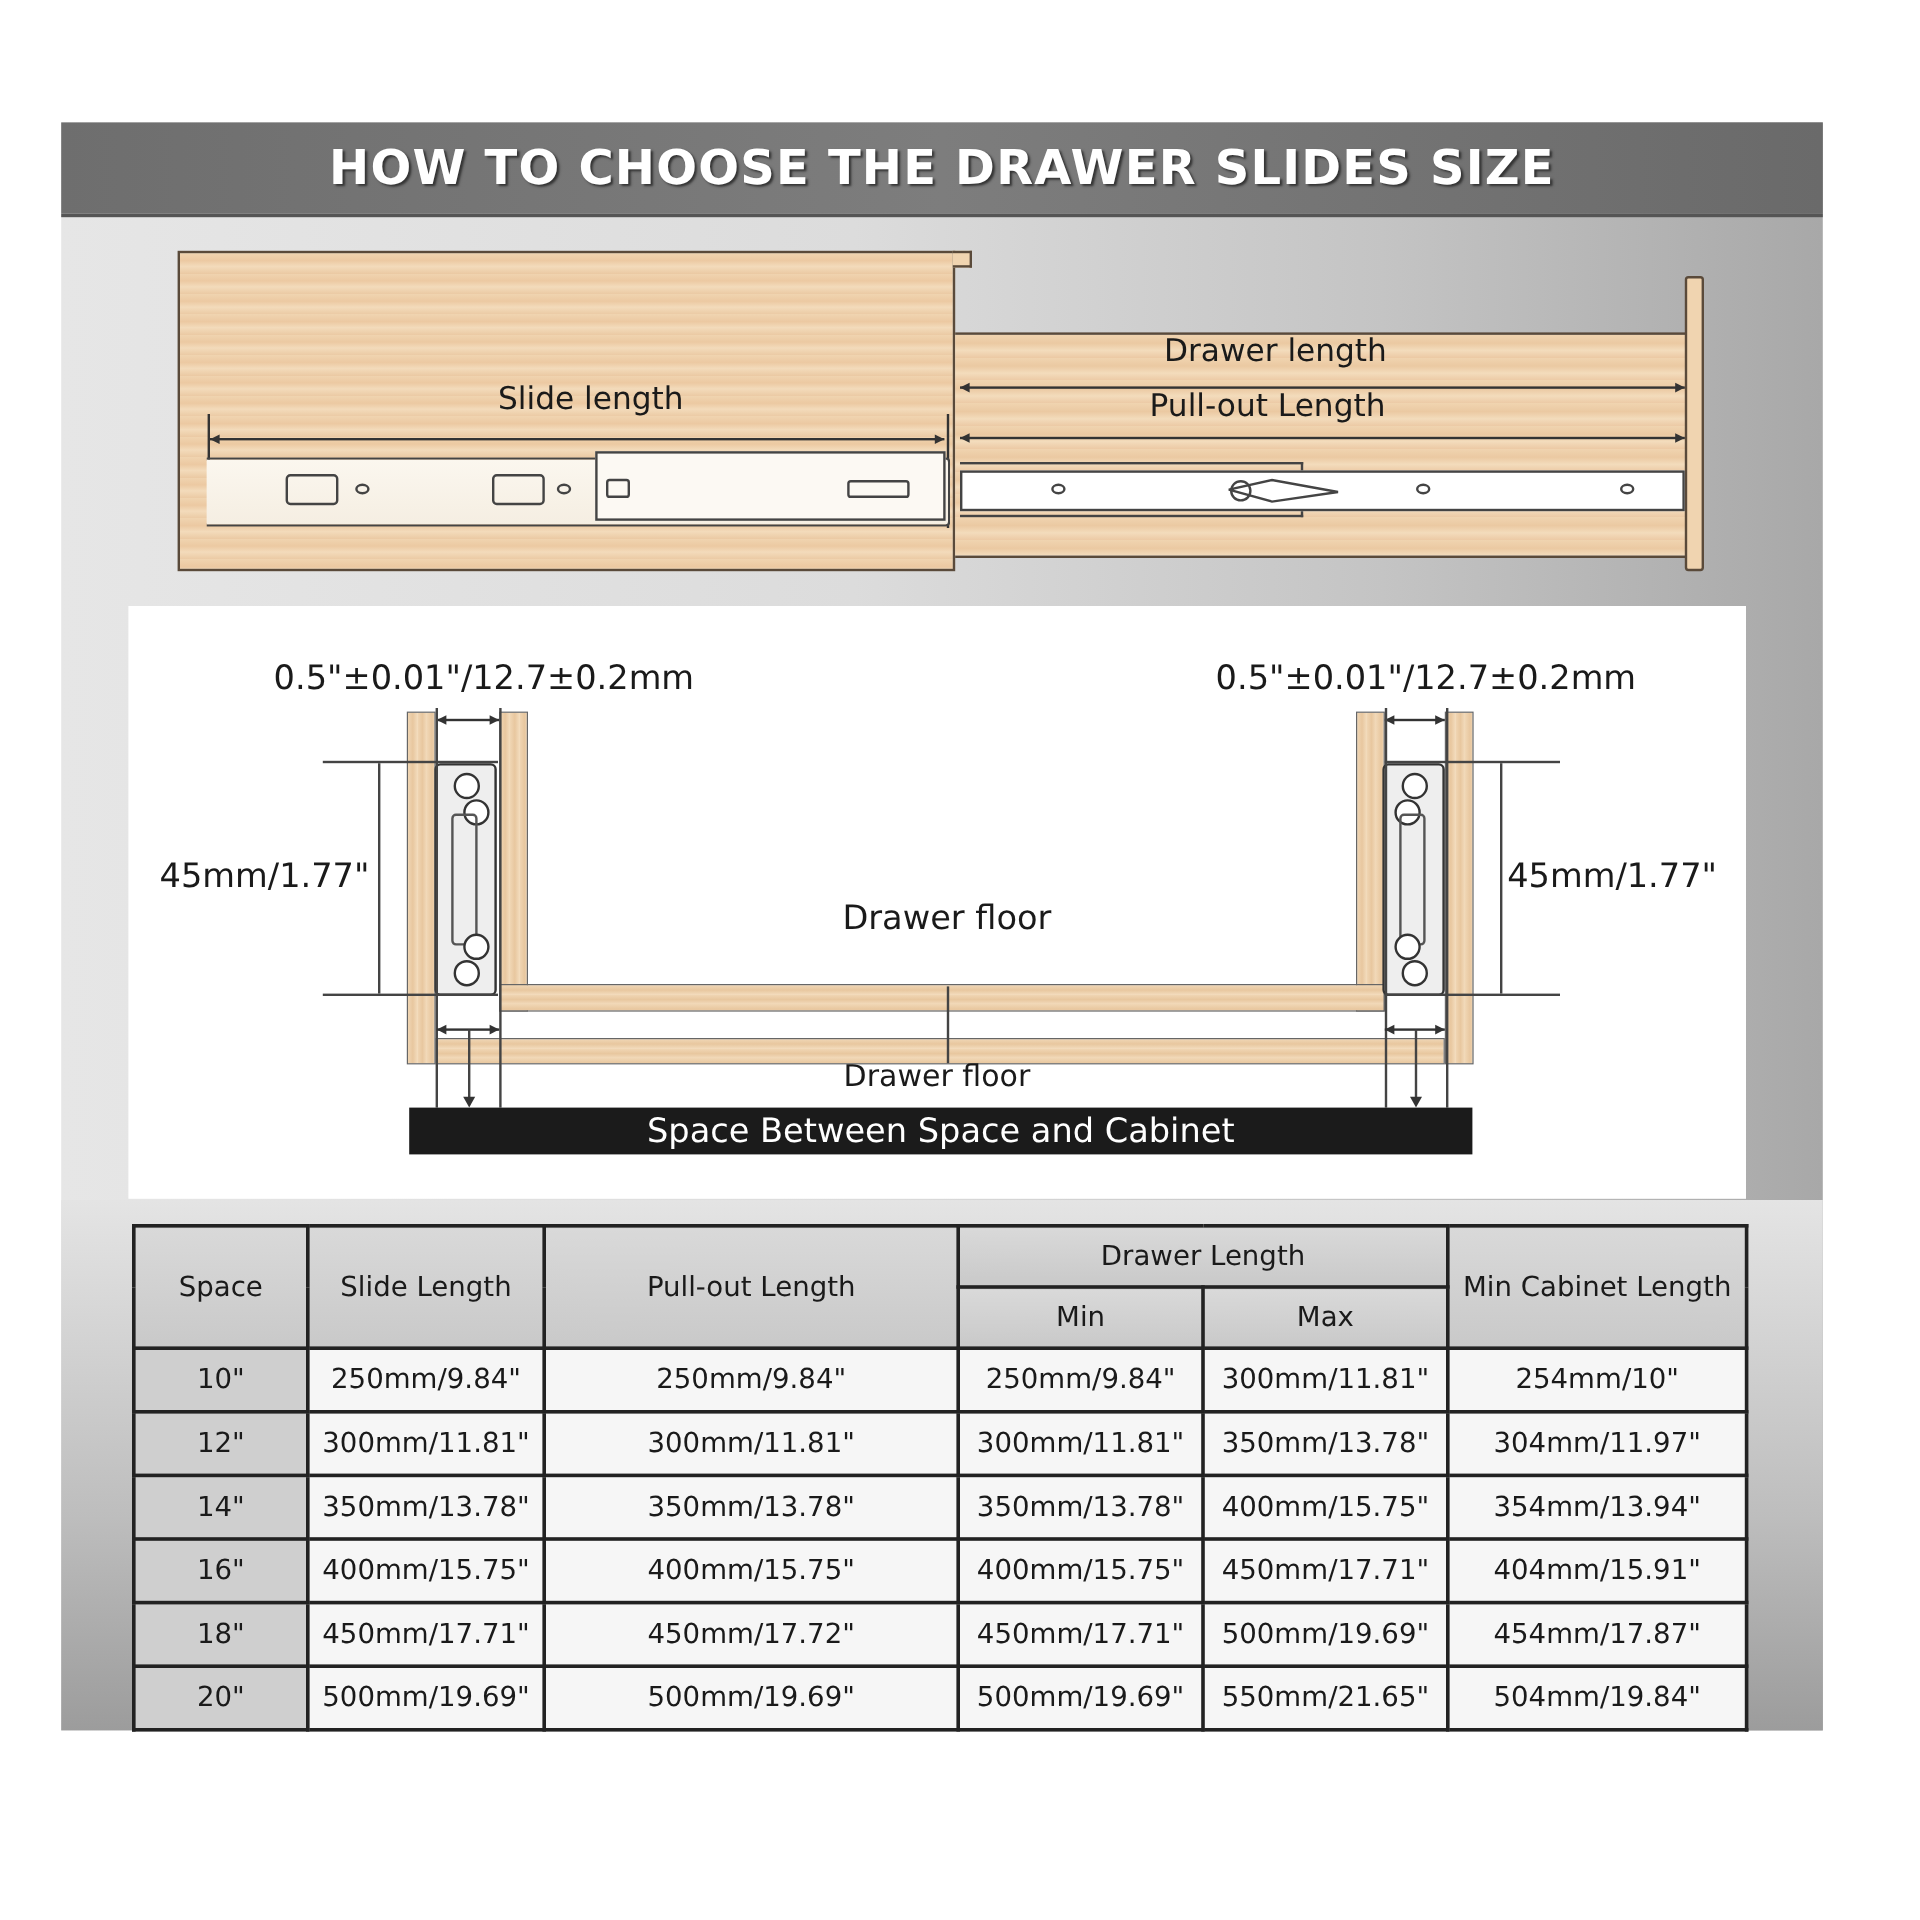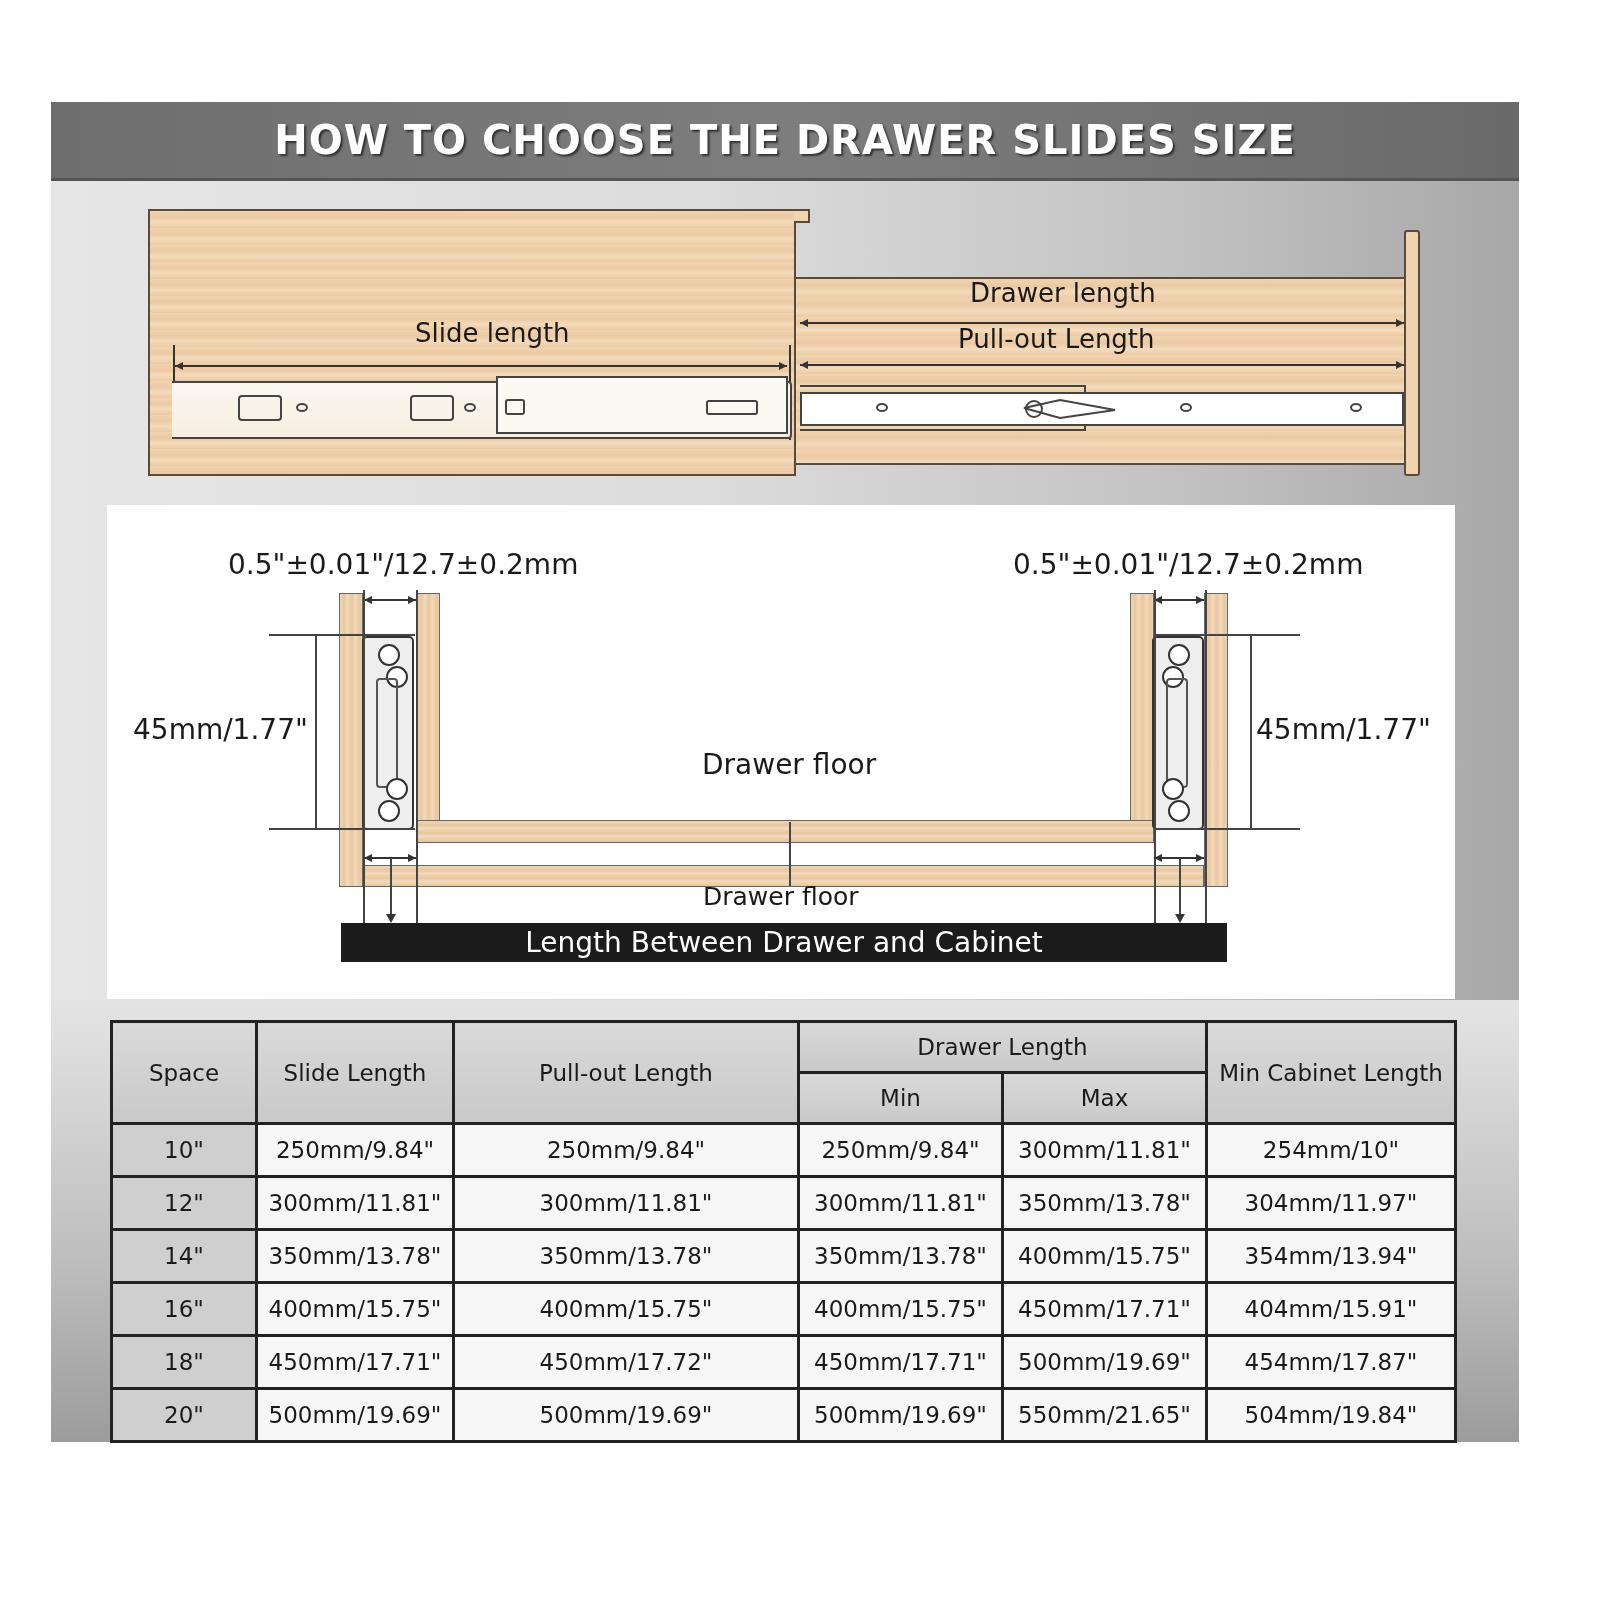--- a/index.html
+++ b/index.html
@@ -170,21 +170,21 @@
   <div class="arrow-down" style="left:386px; top:914px;"></div>
   <div class="thin-line" style="left:1179px; top:858px; width:1.5px; height:58px;"></div>
   <div class="arrow-down" style="left:1175px; top:914px;"></div>
 
   <div class="thin-line" style="left:789px; top:822px; width:1.5px; height:64px;"></div>
 
   <div class="sec-label" style="left:702px; top:748px; font-size:28px;">Drawer floor</div>
   <div class="sec-label" style="left:703px; top:882px; font-size:25px;">Drawer floor</div>
 
   <div class="black-bar">
-    <span>Length Between Drawer and Cabinet</span>
+    <span>Space Between Space and Cabinet</span>
   </div>
 </div>
 
 <table class="spec-table">
   <colgroup>
     <col style="width:145px">
       <col style="width:197px">
       <col style="width:345px">
     <col style="width:204px">
       <col style="width:204px">

